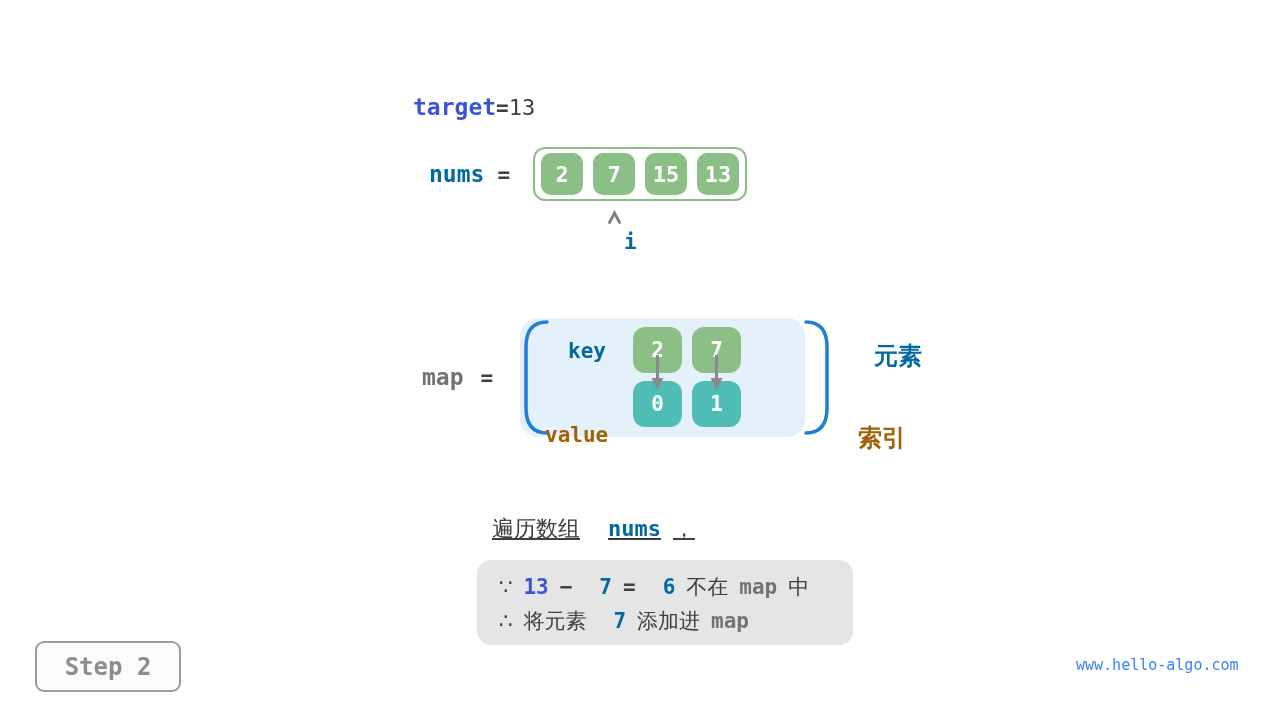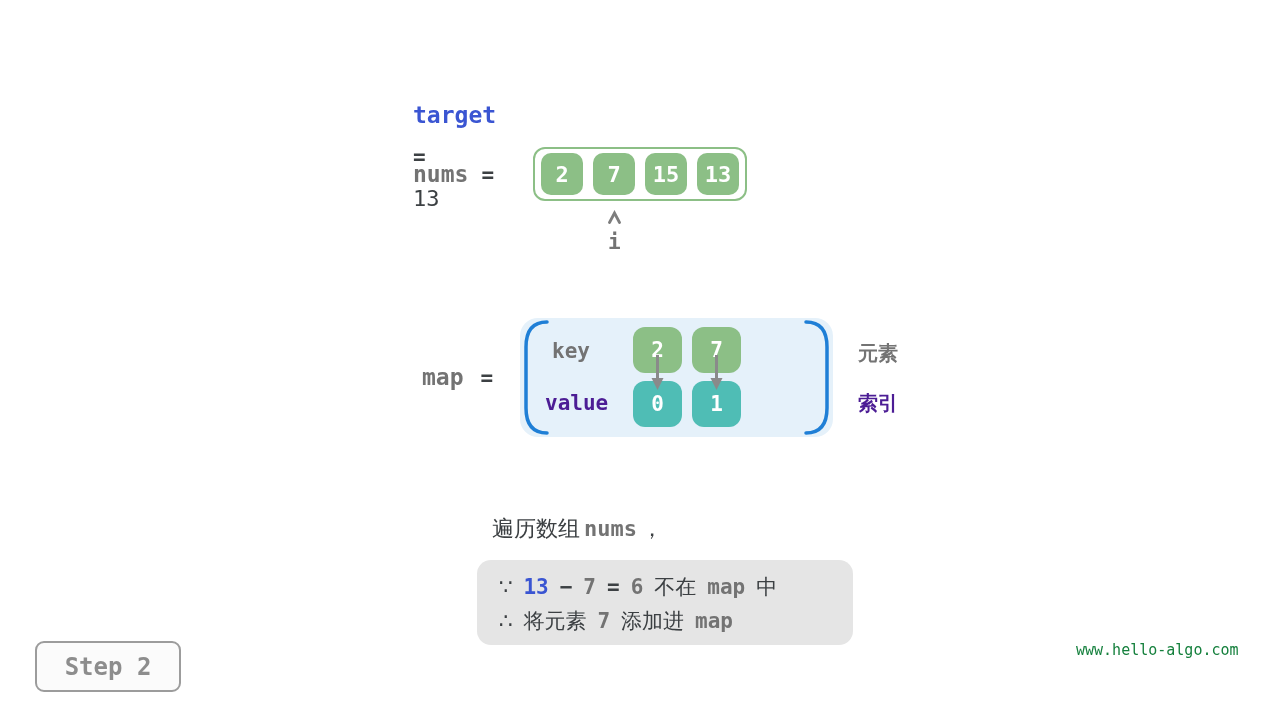--- a/index.html
+++ b/index.html
@@ -11,75 +11,75 @@
   .abs { position:absolute; }
   .mono { font-family:"DejaVu Sans Mono", "Liberation Mono", monospace; }
   .b { font-weight:bold; }
   .sb { font-weight:600; }
   .row { display:flex; align-items:baseline; }
   .fs23 { font-size:23px; }
   .fs22 { font-size:22px; }
   .fs21 { font-size:21px; }
   .indigo { color:#3A55D2; }
   .blue { color:#737373; }
-  .green { color:#737373; }
-  .teal { color:#4c1d95; }
+  .green { color:#0369a1;margin-left:16px; }
+  .teal { color:#a16207;margin-top:32px; }
   .dark { color:#3C4043; }
 
   
   .array {
     display:flex; gap:10px; padding:4px 6px;
     border:2.5px solid #8CBF86; border-radius:12px; background:#ffffff;
   }
   .array-cell {
     width:42px; height:42px; border-radius:10px; background:#8CBF86;
     color:#ffffff; display:flex; align-items:center; justify-content:center;
     font-family:"DejaVu Sans Mono", monospace; font-size:22px; font-weight:600;
   }
 
   
   .map-box {
-    left:520px; top:318px; width:313px; height:119px;
+    left:520px; top:318px; width:285px; height:119px;
     background:#E5F1FA; border-radius:18px;
   }
   .map-cell {
     position:absolute; width:49px; height:46px; border-radius:12px;
     color:#ffffff; display:flex; align-items:center; justify-content:center;
     font-family:"DejaVu Sans Mono", monospace; font-size:21px; font-weight:600;
   }
   .key-bg { background:#8CBF86; }
   .val-bg { background:#4FBDB5; }
 
-  .legend { font-size:20px; font-weight:bold; }
+  .legend { font-size:24px; font-weight:bold; }
 
   
   .note-box {
     left:477px; top:560px; width:376px; height:85px;
     background:#E5E5E5; border-radius:14px;
     padding:12px 0 0 22px;
   }
   .note-line { display:flex; align-items:baseline; gap:11px; line-height:30px; font-size:21px; }
 
   
   .step-badge {
     left:35px; top:641px; width:146px; height:51px;
     background:#FBFBFB; border:2px solid #9C9C9C; border-radius:9px;
     display:flex; align-items:center; justify-content:center;
     color:#8D8D8D; font-size:24px; font-weight:bold;
     font-family:"DejaVu Sans Mono", monospace;
   }
 
-  .watermark { left:1076px; top:641px; font-size:15px; color:#15803d; }
+  .watermark { left:1076px; top:656px; font-size:15px; color:#3b82f6; }
 </style>
 </head>
 <body>
 
 <div class="canvas">
 
-  <div class="abs row" style="left:413px; top:102px; gap:17px;flex-direction:column;">
+  <div class="abs row" style="left:413px; top:94px; ">
     <span class="mono b fs23 indigo">target</span>
     <span class="mono sb fs21 dark">=</span>
     <span class="mono fs22 dark">13</span>
   </div>
 
   <div class="abs row" style="left:413px; top:161px; gap:13px;">
     <span class="mono b fs23 green">nums</span>
     <span class="mono sb fs21 dark">=</span>
   </div>
 
@@ -120,21 +120,21 @@
     </svg>
     <svg class="abs" style="left:187px; top:35px;" width="19" height="40" viewBox="0 0 19 40">
       <line x1="9.5" y1="2" x2="9.5" y2="26" stroke="#8A8A8A" stroke-width="3"></line>
       <polygon points="3.5,25 15.5,25 9.5,37" fill="#8A8A8A"></polygon>
     </svg>
   </div>
 
   <span class="abs legend green" style="left:858px; top:340px;">元素</span>
   <span class="abs legend teal" style="left:858px; top:390px;">索引</span>
 
-  <div class="abs row" style="left:492px; top:514px; gap:4px;">
+  <div class="abs row" style="left:492px; top:514px; gap:12px;text-decoration:underline;">
     <span class="fs22 dark">遍历数组</span>
     <span class="mono b fs22 green">nums</span>
     <span class="fs22 dark">，</span>
   </div>
 
   <div class="abs note-box">
     <div class="note-line">
       <span class="dark">∵</span>
       <span class="mono b indigo">13</span>
       <span class="mono sb dark">−</span>

